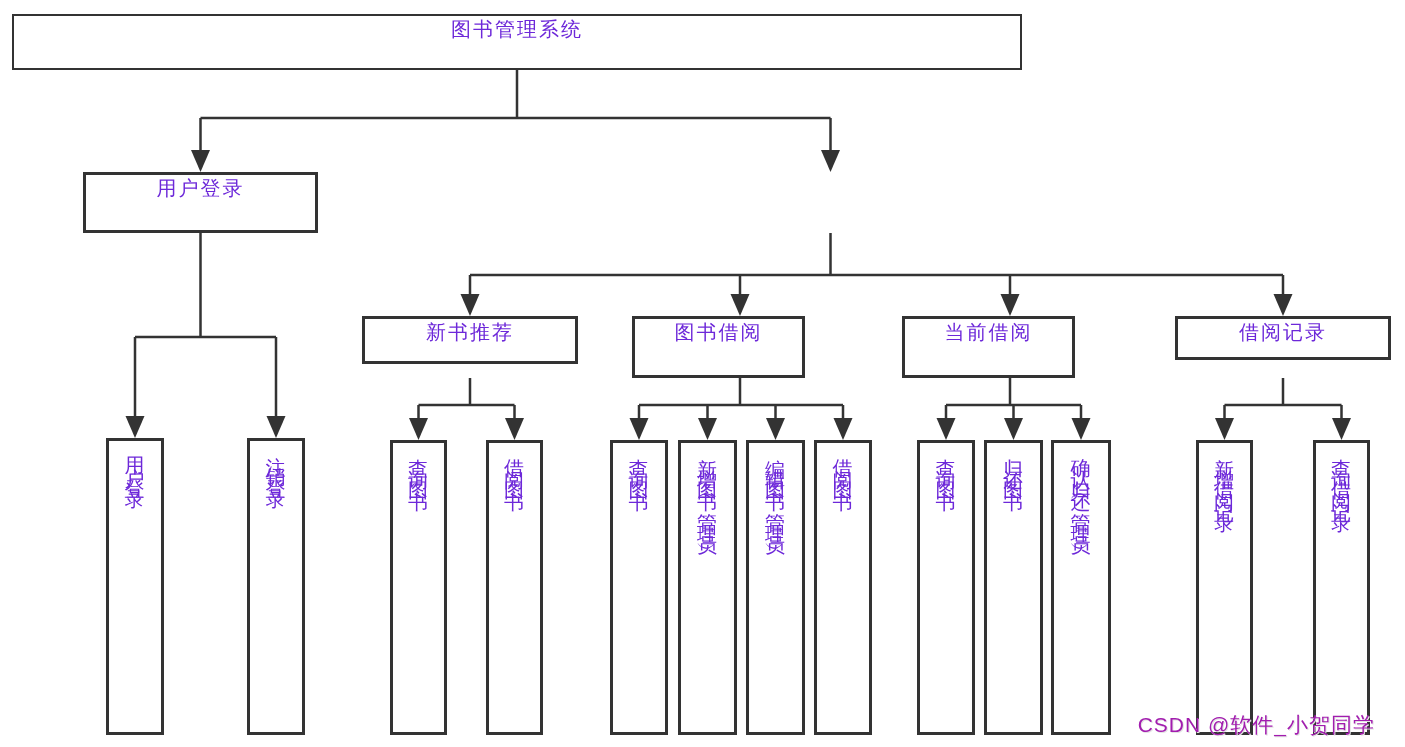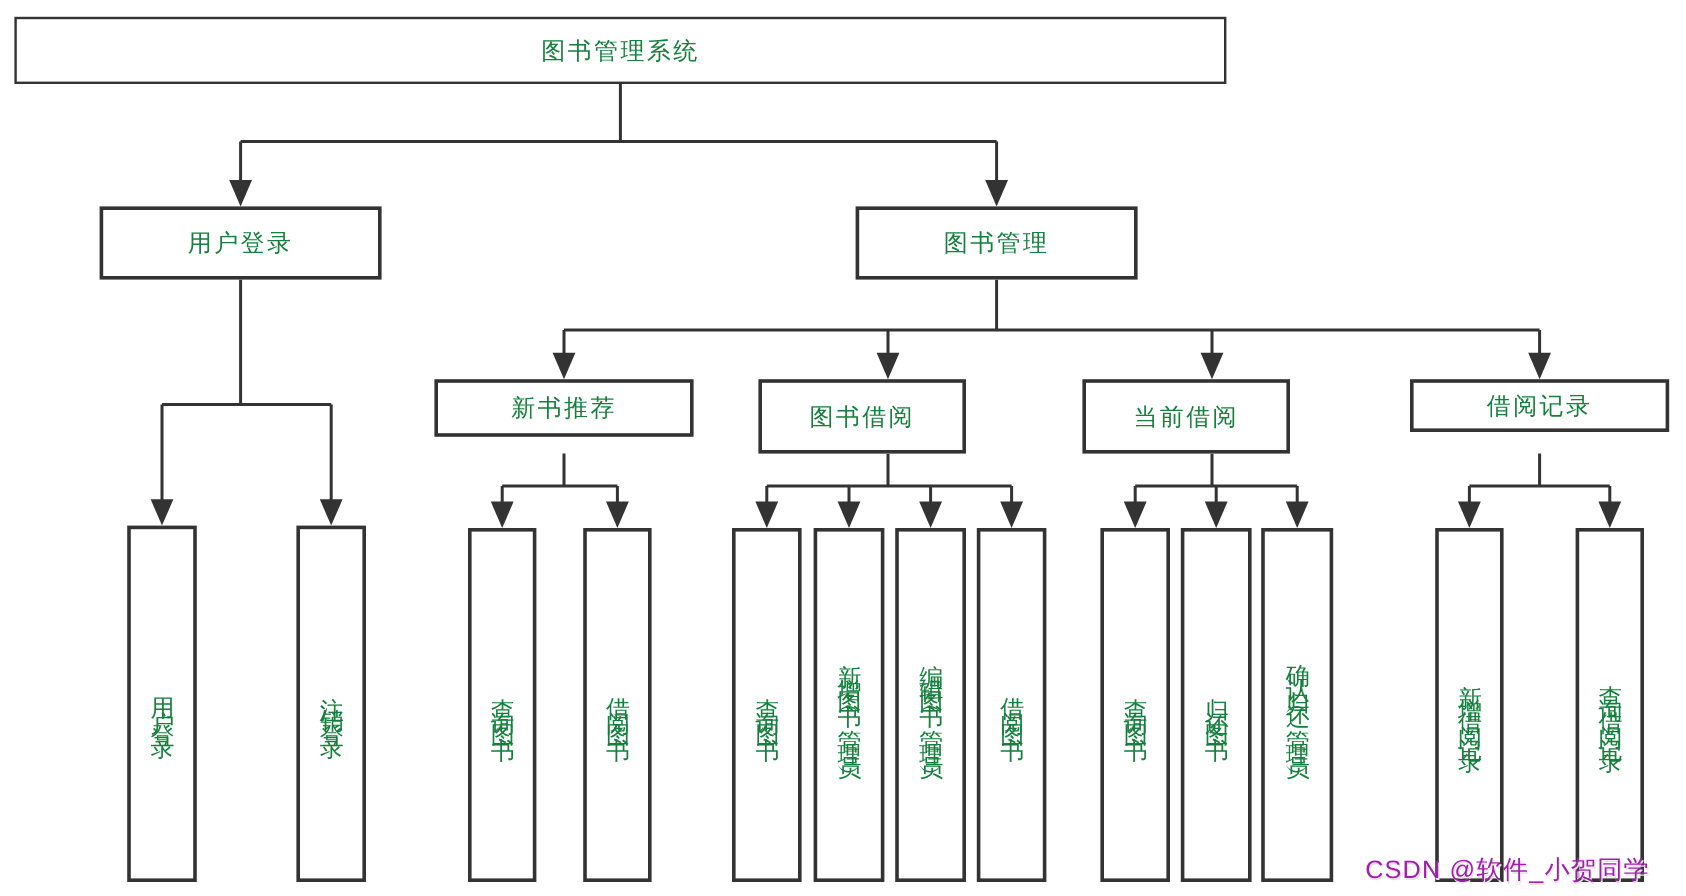--- a/index.html
+++ b/index.html
@@ -5,22 +5,22 @@
   html,body{margin:0;padding:0;background:#ffffff;}
   .canvas{
     position:relative;width:1405px;height:747px;background:#ffffff;
     font-family:"Liberation Sans","DejaVu Sans",sans-serif;overflow:hidden;
   }
   svg.connectors{position:absolute;left:0;top:0;z-index:1;}
   svg.connectors path{stroke:#333333;stroke-width:2.5;fill:none;}
   svg.connectors polygon{fill:#333333;stroke:none;}
   .node{
     position:absolute;background:#ffffff;border:3px solid #333333;
-    display:flex;align-items:center;justify-content:center;
-    box-sizing:border-box;z-index:2;color:#15803d;
+    display:flex;justify-content:center;
+    box-sizing:border-box;z-index:2;color:#6d28d9;
   }
   .node.root{border-width:2px;}
   .node .label{font-size:20px;letter-spacing:2px;white-space:nowrap;}
   .node.vnode .label{
     writing-mode:vertical-rl;text-orientation:mixed;
     font-size:20px;letter-spacing:11px;line-height:1;white-space:nowrap;
   }
   .watermark{
     position:absolute;right:30px;top:711px;z-index:3;
     font-size:21px;color:#a21caf;letter-spacing:1px;white-space:nowrap;
@@ -72,23 +72,20 @@
     <polygon points="1332,418 1351,418 1341.5,440"></polygon>
   </svg>
 
   <div class="node root" style="left:12px;top:14px;width:1010px;height:56px">
     <span class="label">图书管理系统</span>
   </div>
 
   <div class="node" style="left:83px;top:172px;width:235px;height:61px">
     <span class="label">用户登录</span>
   </div>
-  <div class="node" style="left:713px;top:172px;width:235px;height:61px">
-    <span class="label">图书管理</span>
-  </div>
 
   <div class="node" style="left:362px;top:316px;width:216px;height:48px">
     <span class="label">新书推荐</span>
   </div>
   <div class="node" style="left:632px;top:316px;width:173px;height:62px">
     <span class="label">图书借阅</span>
   </div>
   <div class="node" style="left:902px;top:316px;width:173px;height:62px">
     <span class="label">当前借阅</span>
   </div>

